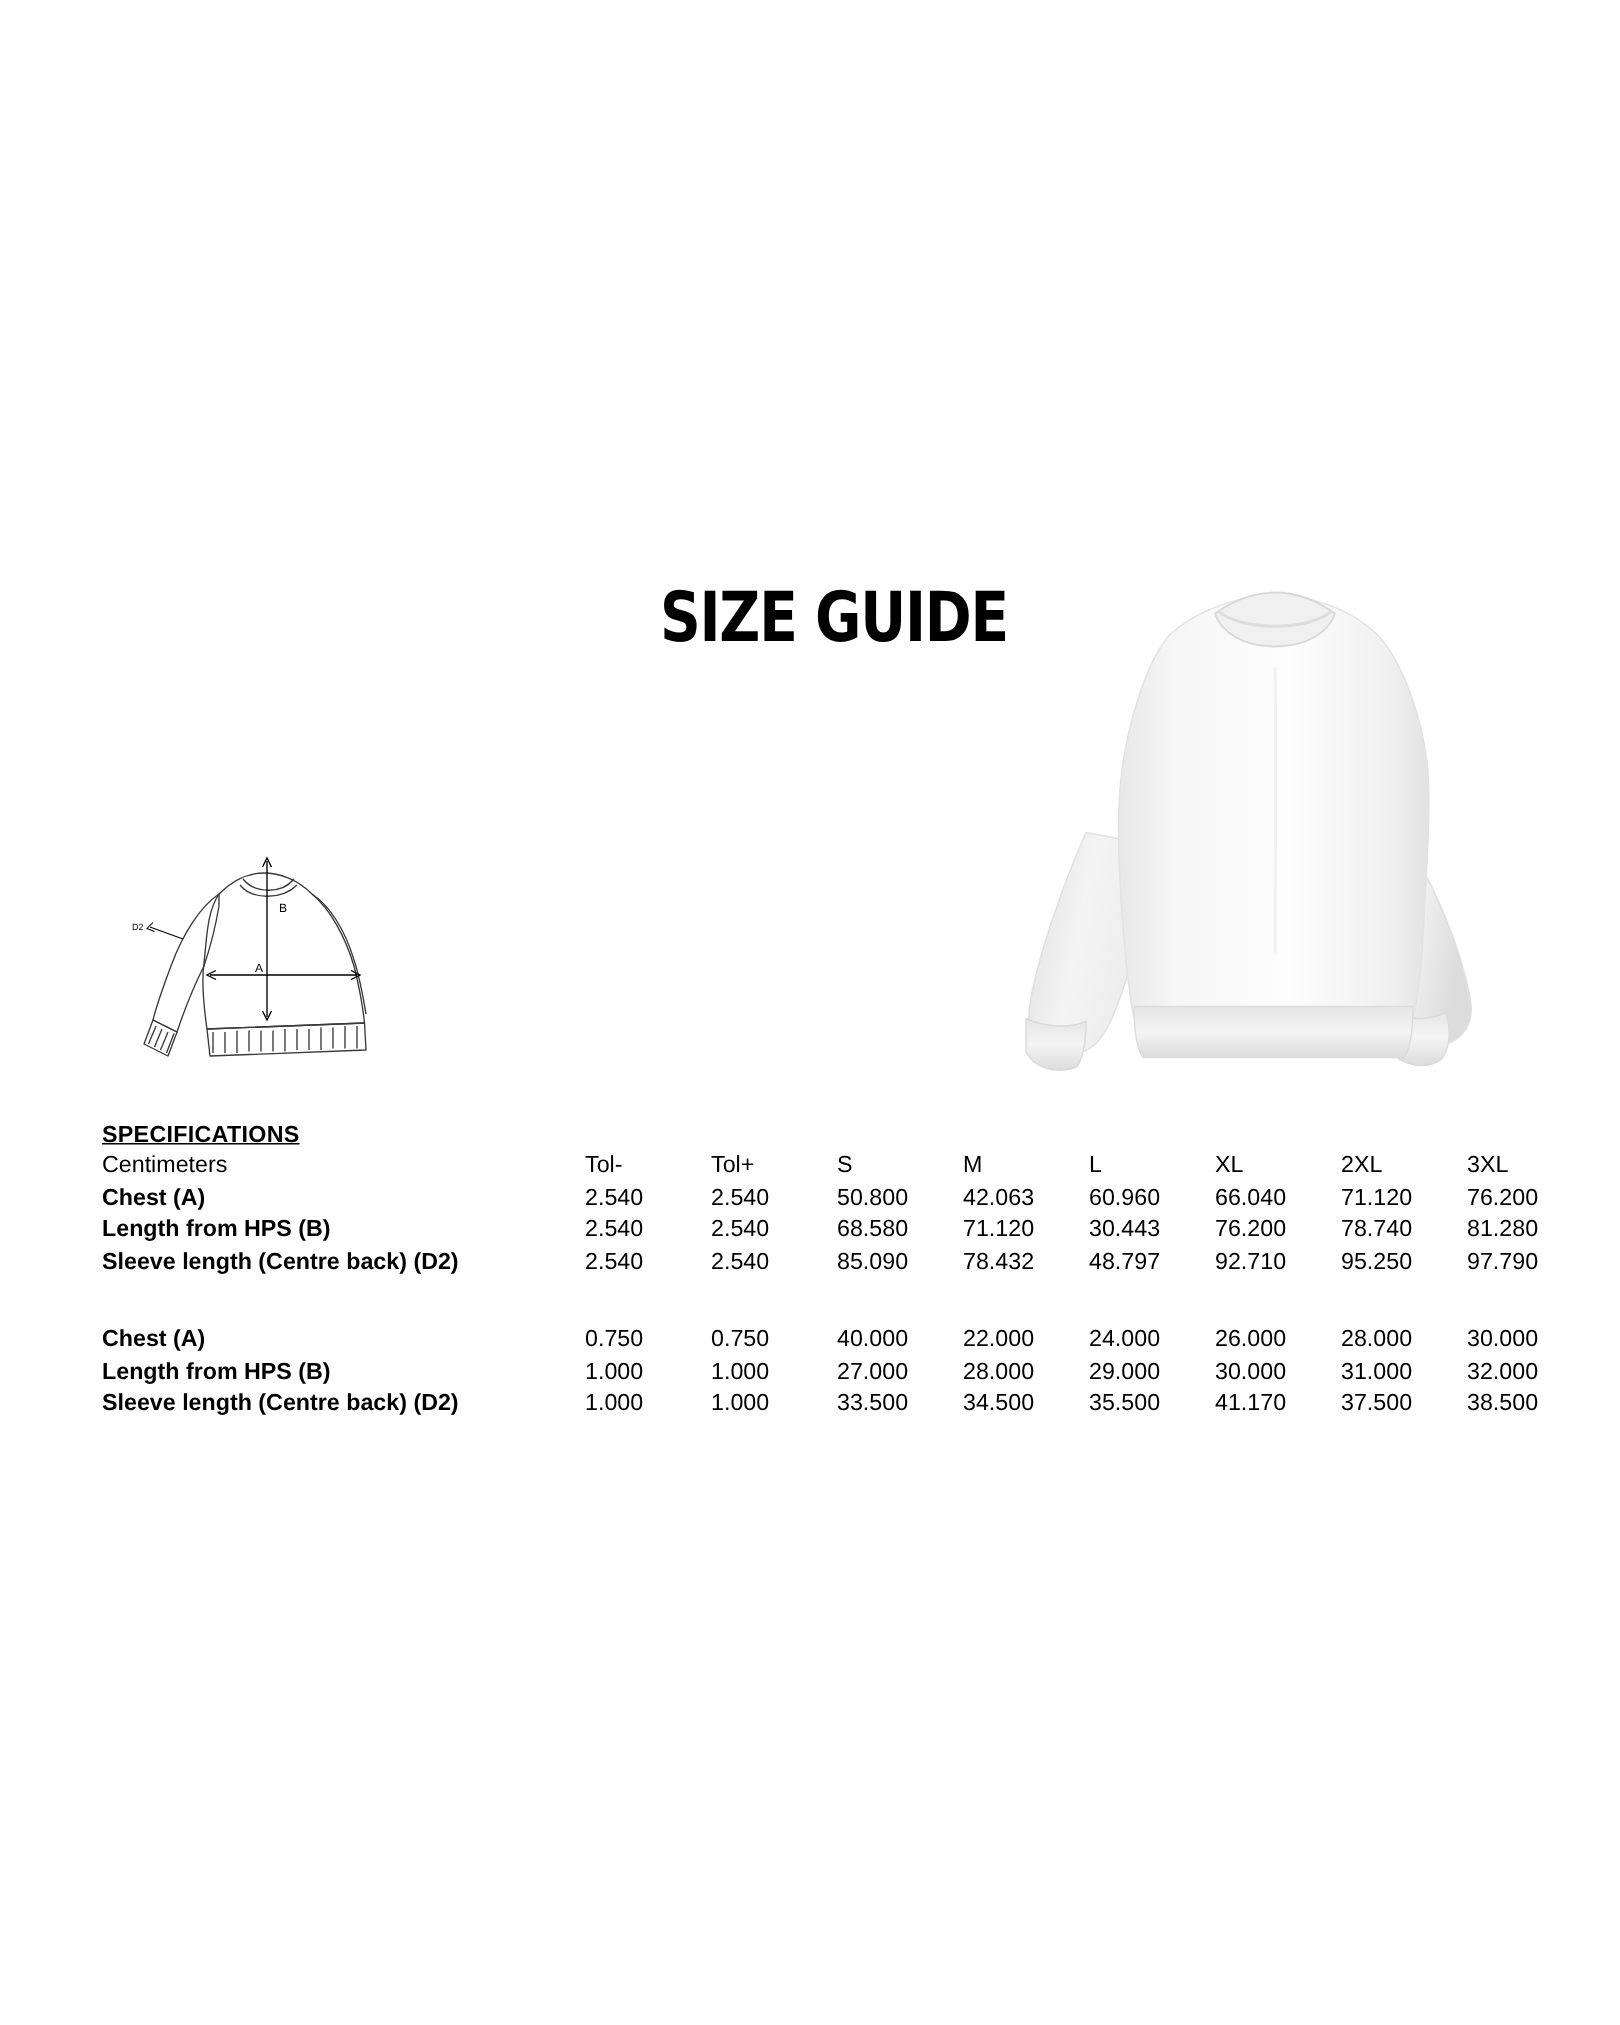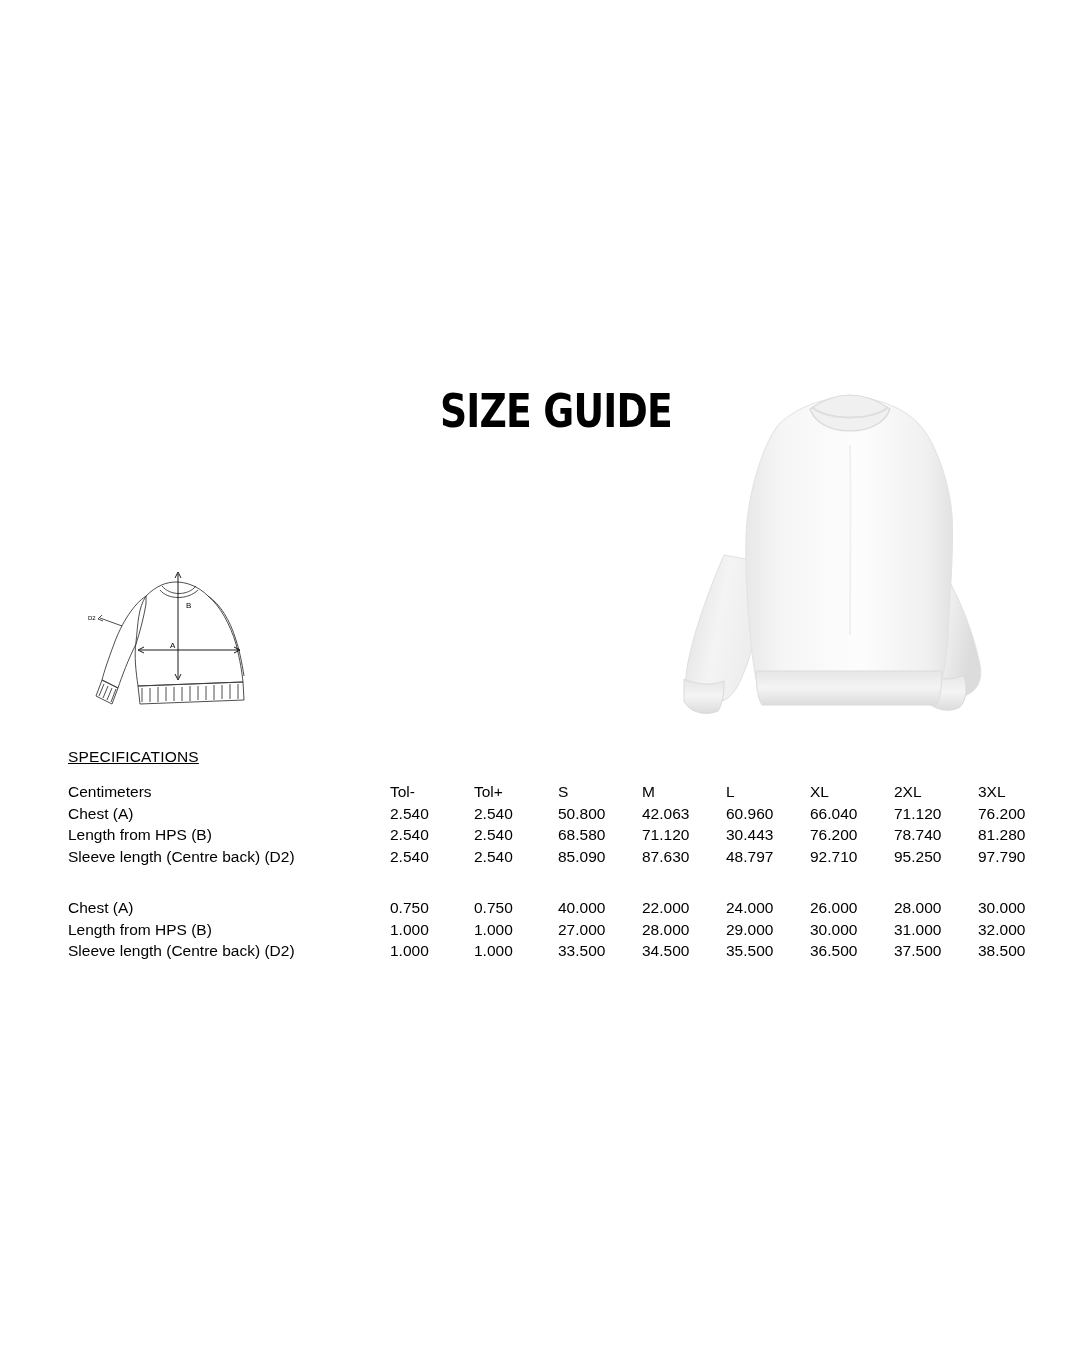--- a/index.html
+++ b/index.html
@@ -51,40 +51,40 @@
 
   
   .specs {
     position: absolute;
     left: 68px;
     top: 748px;
     width: 990px;
   }
   .specs-heading {
     font-size: 15.5px;
-    font-weight: 400;
+    font-weight: 700;
     text-decoration: underline;
     letter-spacing: 0.2px;
-    margin-bottom: 15px;
+    margin-bottom: 0;
   }
   table.spec-table {
     border-collapse: collapse;
     width: 985px;
     table-layout: fixed;
     font-size: 15.5px;
   }
   table.spec-table td {
     padding: 0;
     line-height: 21.5px;
     white-space: nowrap;
     vertical-align: top;
   }
   td.label-cell {
     width: 322px;
-    font-weight: 400;
+    font-weight: 700;
   }
   td.val {
     width: 84px;
   }
   td.hdr {
     font-weight: 400;
   }
   .spacer-row td {
     height: 30px;
     line-height: 30px;
@@ -233,21 +233,21 @@
         <td class="val">30.443</td>
         <td class="val">76.200</td>
         <td class="val">78.740</td>
         <td class="val">81.280</td>
       </tr>
       <tr>
         <td class="label-cell">Sleeve length (Centre back) (D2)</td>
         <td class="val">2.540</td>
         <td class="val">2.540</td>
         <td class="val">85.090</td>
-        <td class="val">87.630</td>
+        <td class="val">78.432</td>
         <td class="val">48.797</td>
         <td class="val">92.710</td>
         <td class="val">95.250</td>
         <td class="val">97.790</td>
       </tr>
       <tr class="spacer-row">
         <td colspan="9"></td>
       </tr>
       <tr>
         <td class="label-cell">Chest (A)</td>
@@ -271,19 +271,19 @@
         <td class="val">31.000</td>
         <td class="val">32.000</td>
       </tr>
       <tr>
         <td class="label-cell">Sleeve length (Centre back) (D2)</td>
         <td class="val">1.000</td>
         <td class="val">1.000</td>
         <td class="val">33.500</td>
         <td class="val">34.500</td>
         <td class="val">35.500</td>
-        <td class="val">36.500</td>
+        <td class="val">41.170</td>
         <td class="val">37.500</td>
         <td class="val">38.500</td>
       </tr>
     </tbody>
   </table>
 </div>
 
 </body></html>

